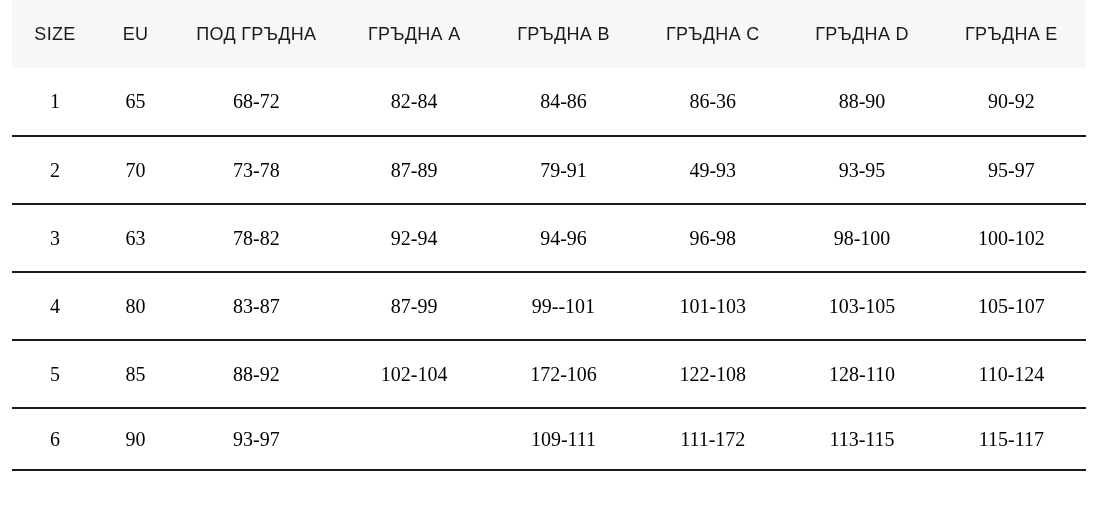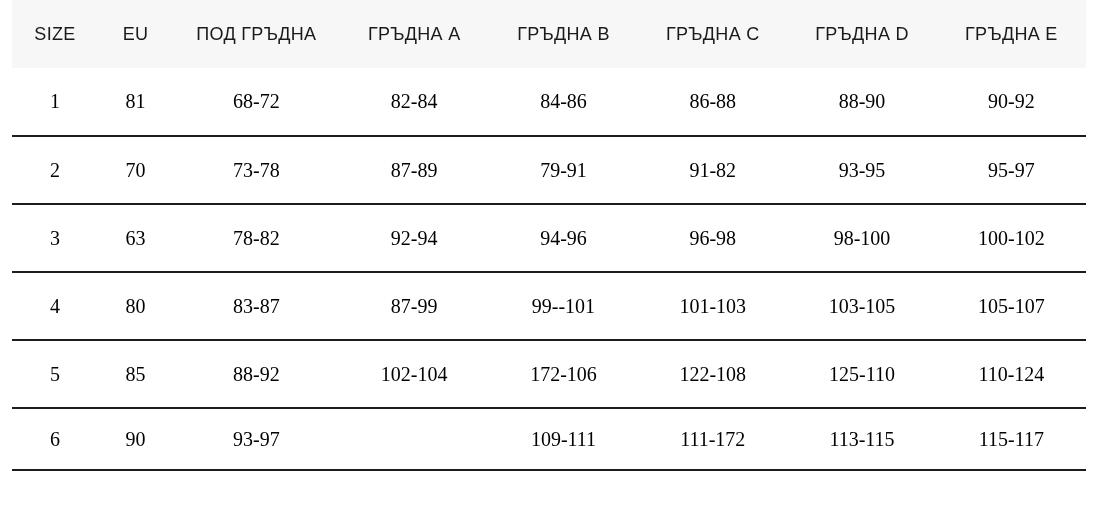--- a/index.html
+++ b/index.html
@@ -84,35 +84,35 @@
         <th>ГРЪДНА A</th>
         <th>ГРЪДНА B</th>
         <th>ГРЪДНА C</th>
         <th>ГРЪДНА D</th>
         <th>ГРЪДНА E</th>
       </tr>
     </thead>
     <tbody>
       <tr>
         <td>1</td>
-        <td>81</td>
+        <td>65</td>
         <td>68-72</td>
         <td>82-84</td>
         <td>84-86</td>
-        <td>86-88</td>
+        <td>86-36</td>
         <td>88-90</td>
         <td>90-92</td>
       </tr>
       <tr>
         <td>2</td>
         <td>70</td>
         <td>73-78</td>
         <td>87-89</td>
         <td>79-91</td>
-        <td>91-82</td>
+        <td>49-93</td>
         <td>93-95</td>
         <td>95-97</td>
       </tr>
       <tr>
         <td>3</td>
         <td>63</td>
         <td>78-82</td>
         <td>92-94</td>
         <td>94-96</td>
         <td>96-98</td>
@@ -129,21 +129,21 @@
         <td>103-105</td>
         <td>105-107</td>
       </tr>
       <tr>
         <td>5</td>
         <td>85</td>
         <td>88-92</td>
         <td>102-104</td>
         <td>172-106</td>
         <td>122-108</td>
-        <td>125-110</td>
+        <td>128-110</td>
         <td>110-124</td>
       </tr>
       <tr>
         <td>6</td>
         <td>90</td>
         <td>93-97</td>
         <td></td>
         <td>109-111</td>
         <td>111-172</td>
         <td>113-115</td>

